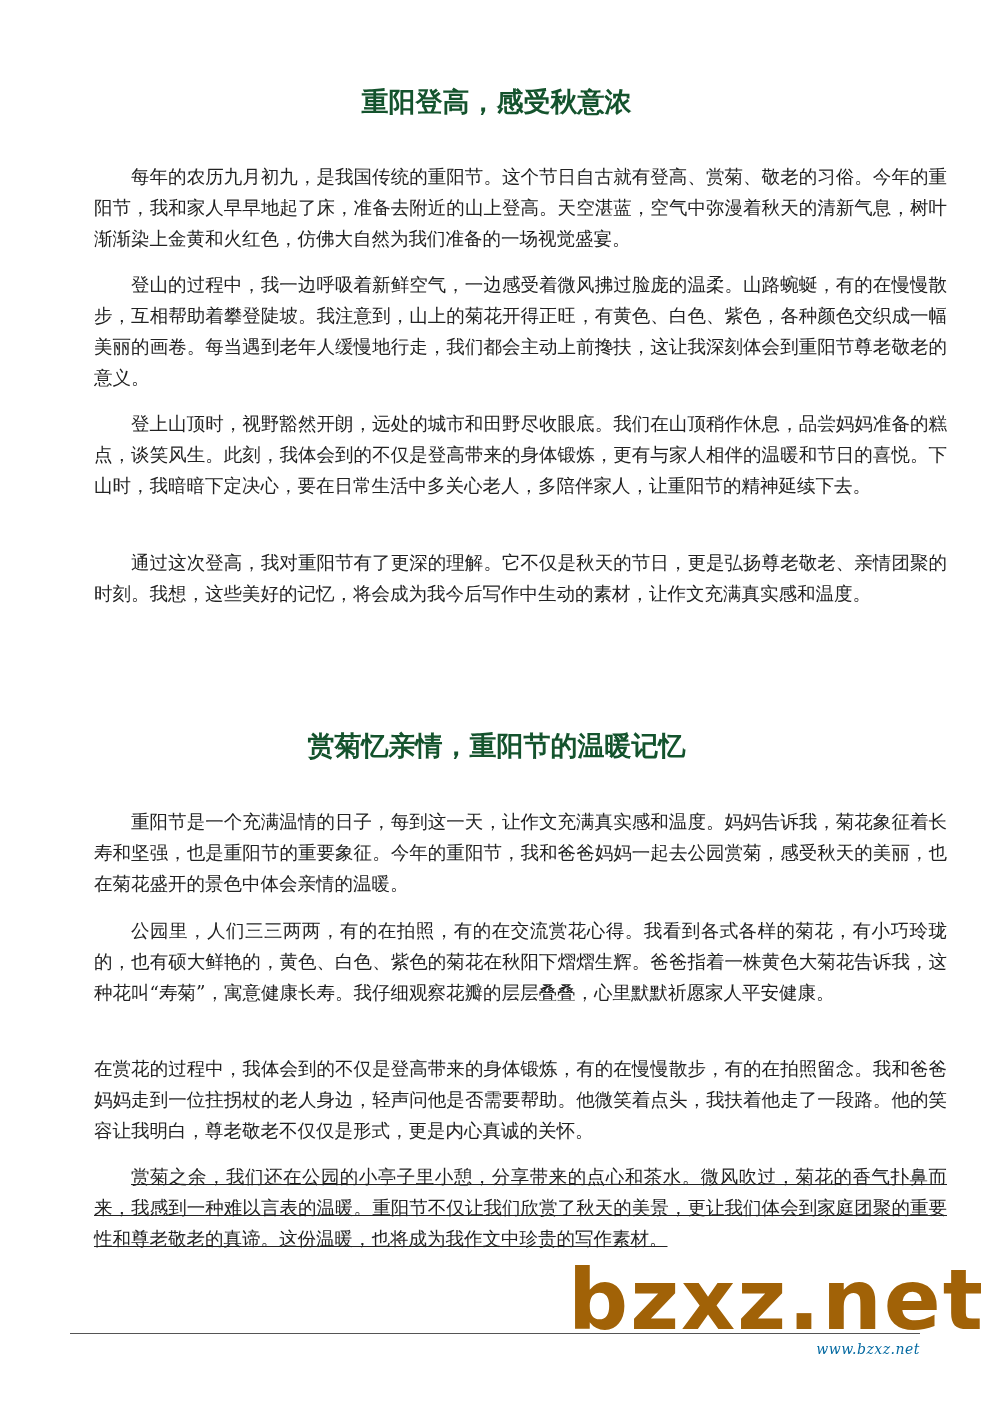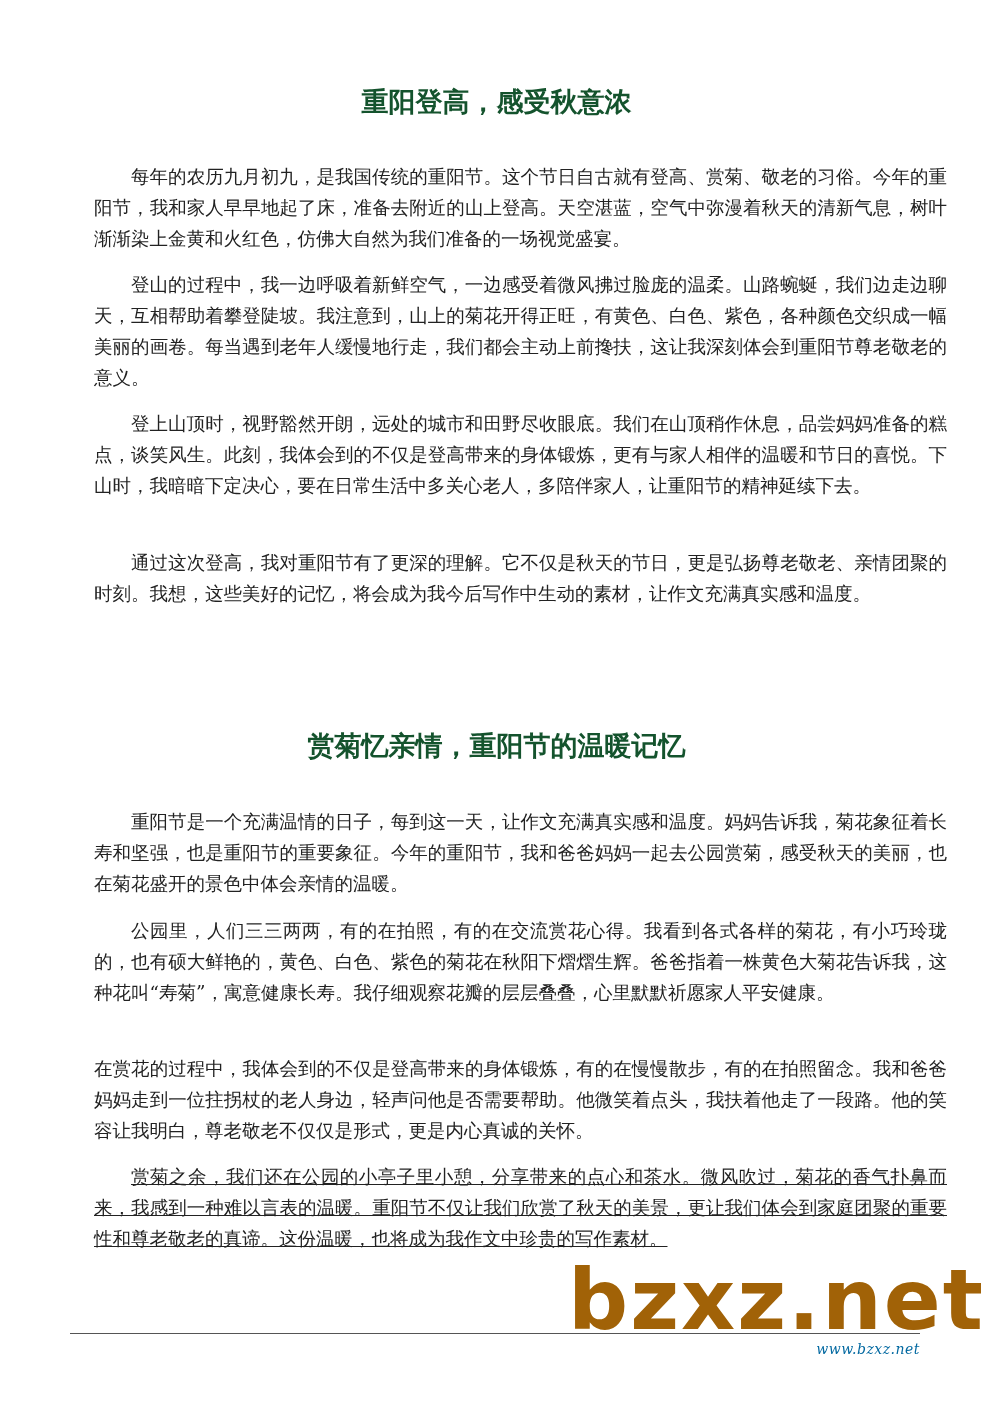--- a/index.html
+++ b/index.html
@@ -37,21 +37,21 @@
       font-style: italic; font-size: 14px; color: #0369a1;
       letter-spacing: 0.5px;
     }
   </style>
 </head>
 <body>
 
 <div>
   <div class="title" style="top:84px;">重阳登高，感受秋意浓</div>
   <p class="para indent" style="top:147px;">每年的农历九月初九，是我国传统的重阳节。这个节日自古就有登高、赏菊、敬老的习俗。今年的重阳节，我和家人早早地起了床，准备去附近的山上登高。天空湛蓝，空气中弥漫着秋天的清新气息，树叶渐渐染上金黄和火红色，仿佛大自然为我们准备的一场视觉盛宴。</p>
-  <p class="para indent" style="top:255px;">登山的过程中，我一边呼吸着新鲜空气，一边感受着微风拂过脸庞的温柔。山路蜿蜒，我们边走边聊天，互相帮助着攀登陡坡。我注意到，山上的菊花开得正旺，有黄色、白色、紫色，各种颜色交织成一幅美丽的画卷。每当遇到老年人缓慢地行走，我们都会主动上前搀扶，这让我深刻体会到重阳节尊老敬老的意义。</p>
+  <p class="para indent" style="top:255px;">登山的过程中，我一边呼吸着新鲜空气，一边感受着微风拂过脸庞的温柔。山路蜿蜒，有的在慢慢散步，互相帮助着攀登陡坡。我注意到，山上的菊花开得正旺，有黄色、白色、紫色，各种颜色交织成一幅美丽的画卷。每当遇到老年人缓慢地行走，我们都会主动上前搀扶，这让我深刻体会到重阳节尊老敬老的意义。</p>
   <p class="para indent" style="top:394px;">登上山顶时，视野豁然开朗，远处的城市和田野尽收眼底。我们在山顶稍作休息，品尝妈妈准备的糕点，谈笑风生。此刻，我体会到的不仅是登高带来的身体锻炼，更有与家人相伴的温暖和节日的喜悦。下山时，我暗暗下定决心，要在日常生活中多关心老人，多陪伴家人，让重阳节的精神延续下去。</p>
   <p class="para indent" style="top:533px;">通过这次登高，我对重阳节有了更深的理解。它不仅是秋天的节日，更是弘扬尊老敬老、亲情团聚的时刻。我想，这些美好的记忆，将会成为我今后写作中生动的素材，让作文充满真实感和温度。</p>
 </div>
 
 <div>
   <div class="title" style="top:728px;">赏菊忆亲情，重阳节的温暖记忆</div>
   <p class="para indent" style="top:792px;">重阳节是一个充满温情的日子，每到这一天，让作文充满真实感和温度。妈妈告诉我，菊花象征着长寿和坚强，也是重阳节的重要象征。今年的重阳节，我和爸爸妈妈一起去公园赏菊，感受秋天的美丽，也在菊花盛开的景色中体会亲情的温暖。</p>
   <p class="para indent" style="top:901px;">公园里，人们三三两两，有的在拍照，有的在交流赏花心得。我看到各式各样的菊花，有小巧玲珑的，也有硕大鲜艳的，黄色、白色、紫色的菊花在秋阳下熠熠生辉。爸爸指着一株黄色大菊花告诉我，这种花叫“寿菊”，寓意健康长寿。我仔细观察花瓣的层层叠叠，心里默默祈愿家人平安健康。</p>
   <p class="para" style="top:1039px;">在赏花的过程中，我体会到的不仅是登高带来的身体锻炼，有的在慢慢散步，有的在拍照留念。我和爸爸妈妈走到一位拄拐杖的老人身边，轻声问他是否需要帮助。他微笑着点头，我扶着他走了一段路。他的笑容让我明白，尊老敬老不仅仅是形式，更是内心真诚的关怀。</p>
   <p class="para indent" style="top:1147px;text-decoration:underline;">赏菊之余，我们还在公园的小亭子里小憩，分享带来的点心和茶水。微风吹过，菊花的香气扑鼻而来，我感到一种难以言表的温暖。重阳节不仅让我们欣赏了秋天的美景，更让我们体会到家庭团聚的重要性和尊老敬老的真谛。这份温暖，也将成为我作文中珍贵的写作素材。</p>

